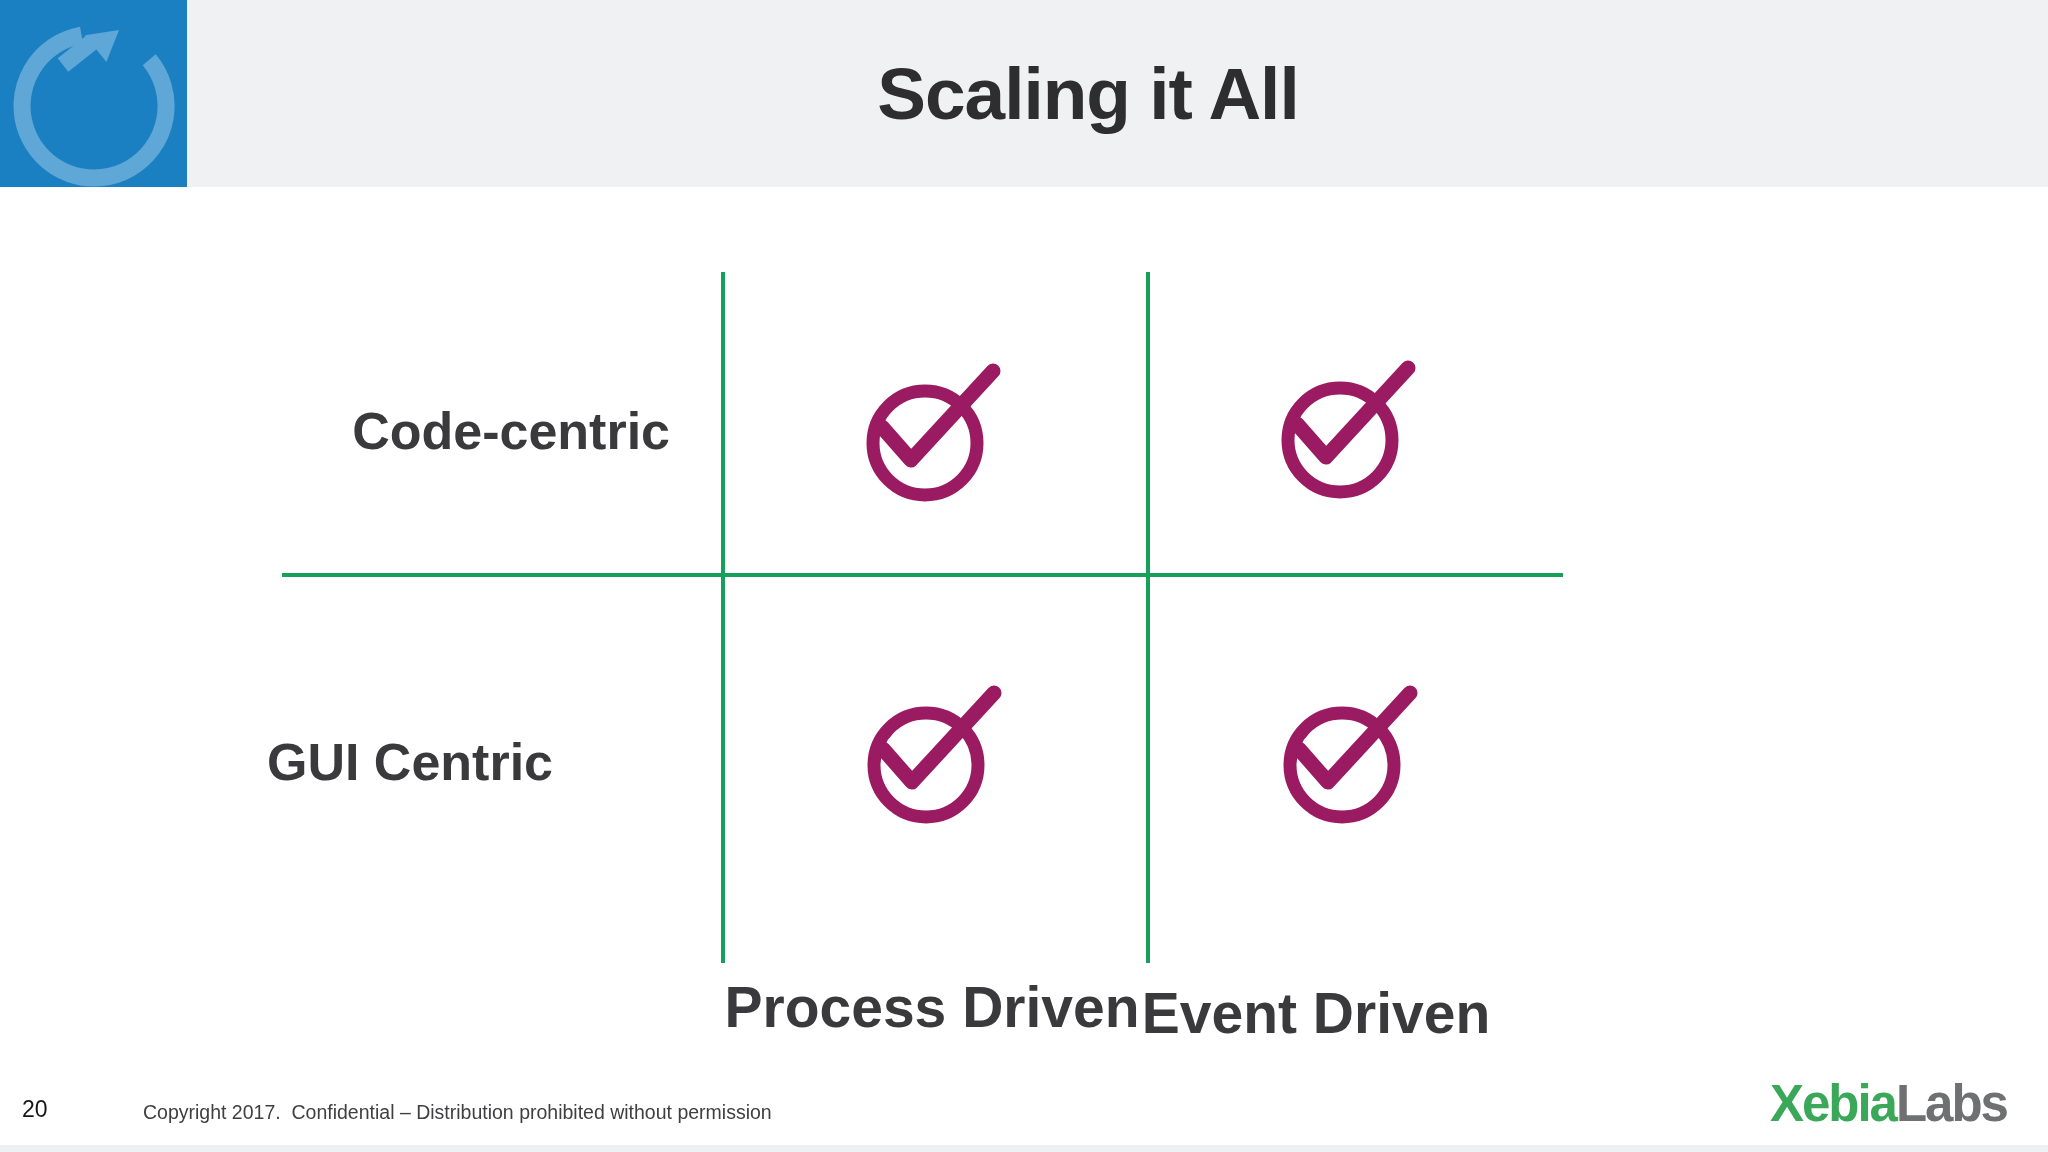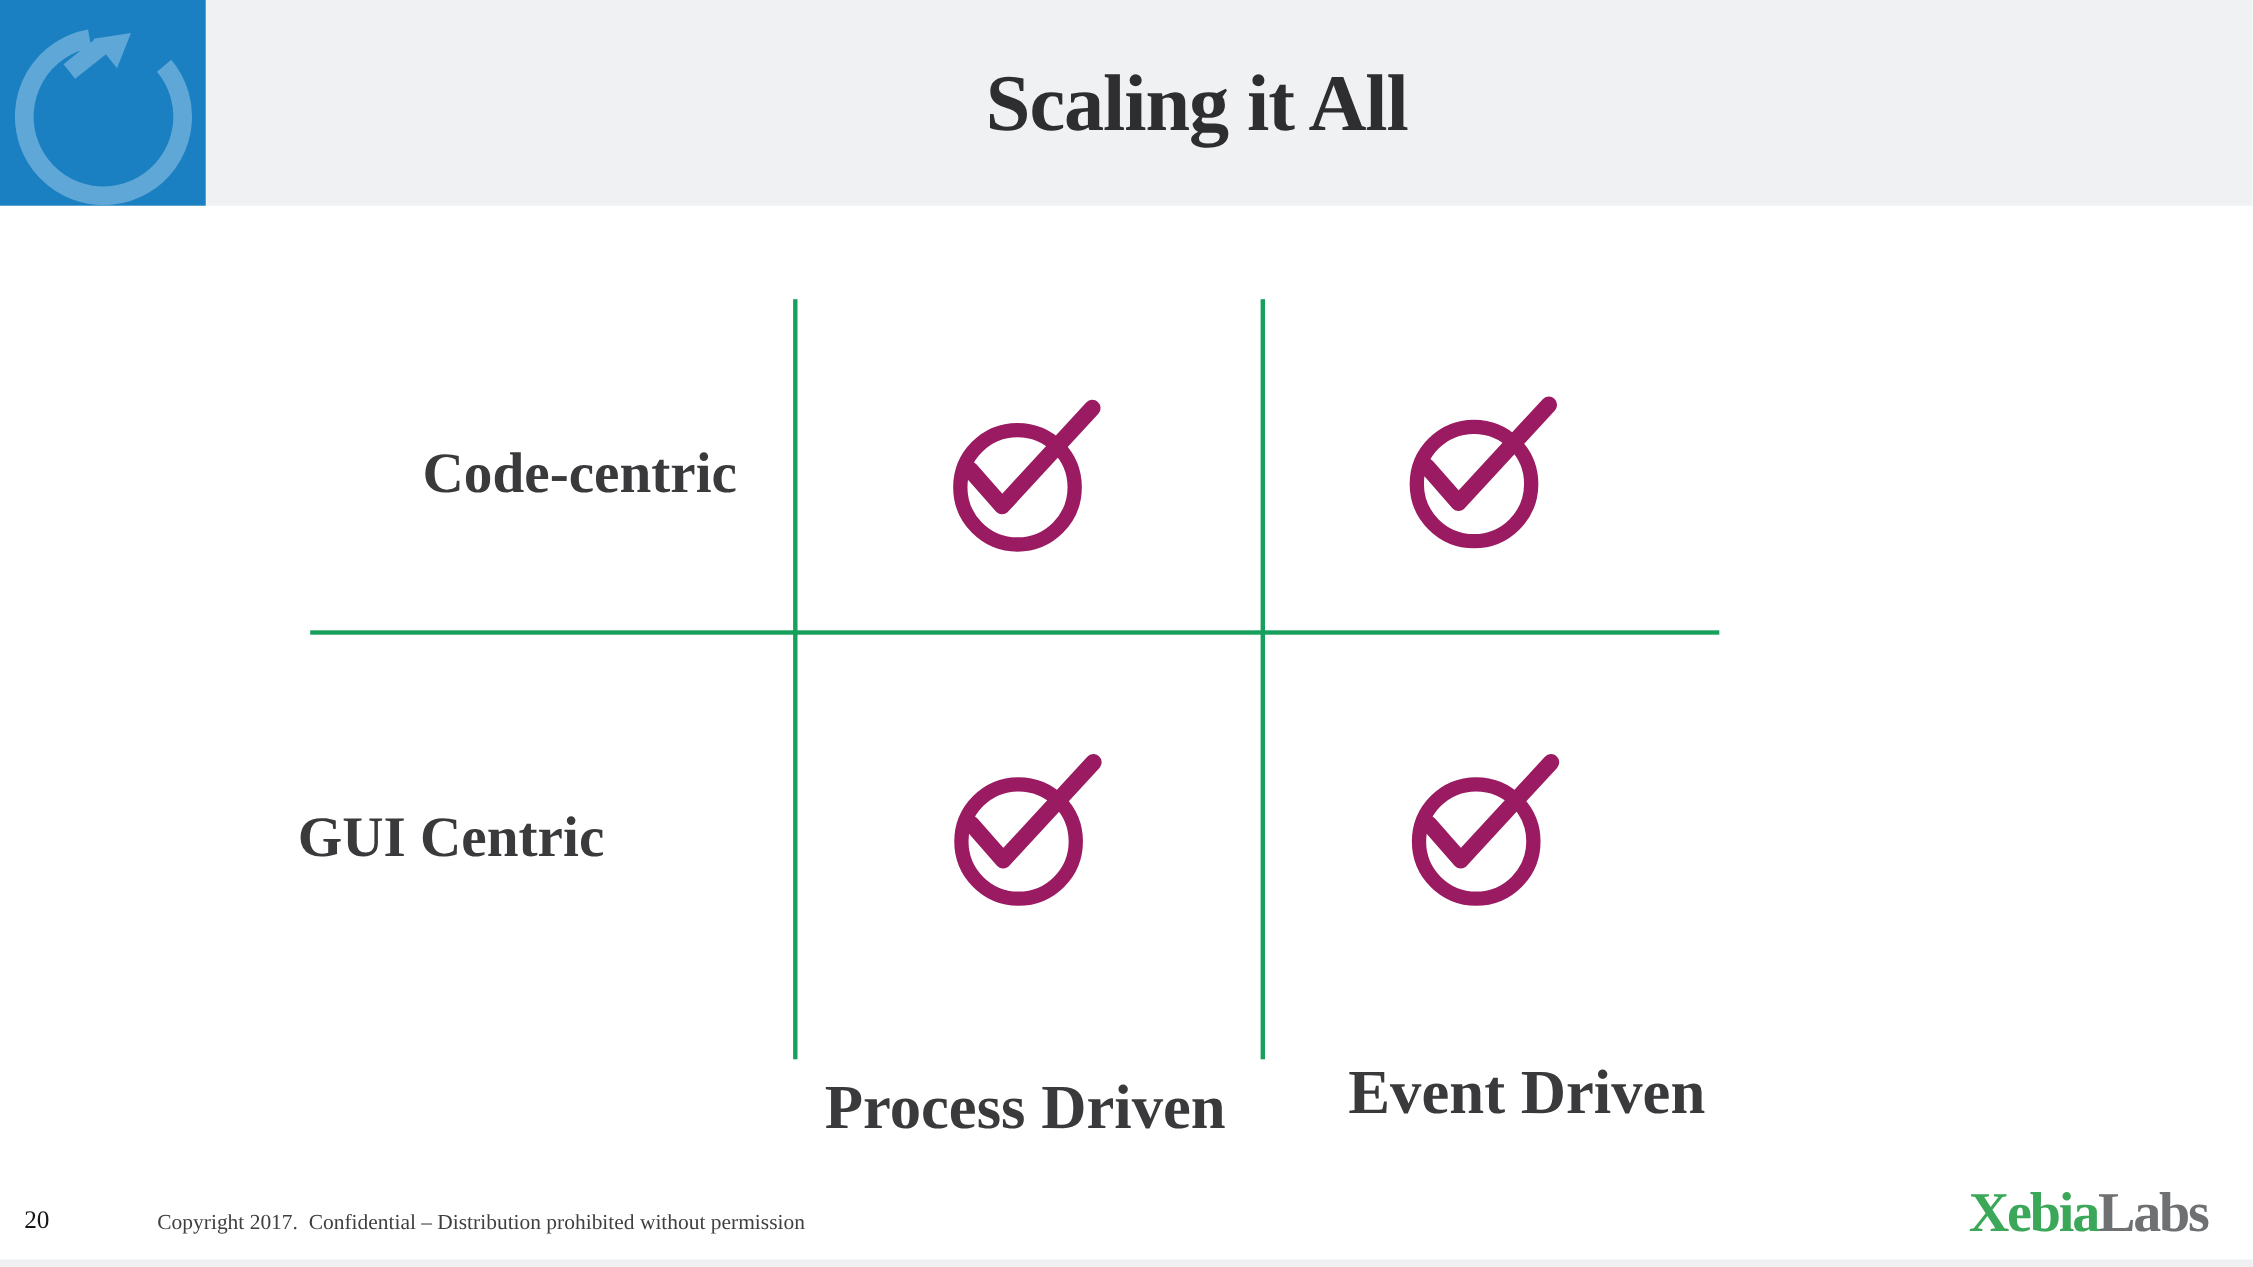--- a/index.html
+++ b/index.html
@@ -16,21 +16,21 @@
     --labs-gray: #6e7072;
   }
   * { box-sizing: border-box; }
   html, body { margin: 0; padding: 0; background: #ffffff; }
   .slide {
     position: relative;
     width: 2048px;
     height: 1152px;
     background: #ffffff;
     overflow: hidden;
-    font-family: Liberation Serif, serif;
+    font-family: Liberation Sans, sans-serif;
   }
   
   .header {
     position: absolute;
     top: 0; left: 0;
     width: 2048px; height: 187px;
     background: var(--header-bg);
   }
   .logo-tile {
     position: absolute;
@@ -75,21 +75,21 @@
   .col-label {
     position: absolute;
     top: 993px;
     transform: translate(-50%, -50%);
     font-size: 57px;
     font-weight: bold;
     color: var(--label-text);
     white-space: nowrap;
   }
   .col-label-1 { left: 932px; margin-top: 14px; }
-  .col-label-2 { left: 1388px; }
+  .col-label-2 { left: 1316px; margin-top: 20px; }
 
   .check { position: absolute; width: 150px; height: 150px; color: var(--check-magenta); }
   .check-0-0 { left: 862px;  top: 361px; }
   .check-0-1 { left: 1277px; top: 358px; }
   .check-1-0 { left: 863px;  top: 683px; }
   .check-1-1 { left: 1279px; top: 683px; }
   .check svg { display: block; width: 100%; height: 100%; }
 
   
   .page-number {

